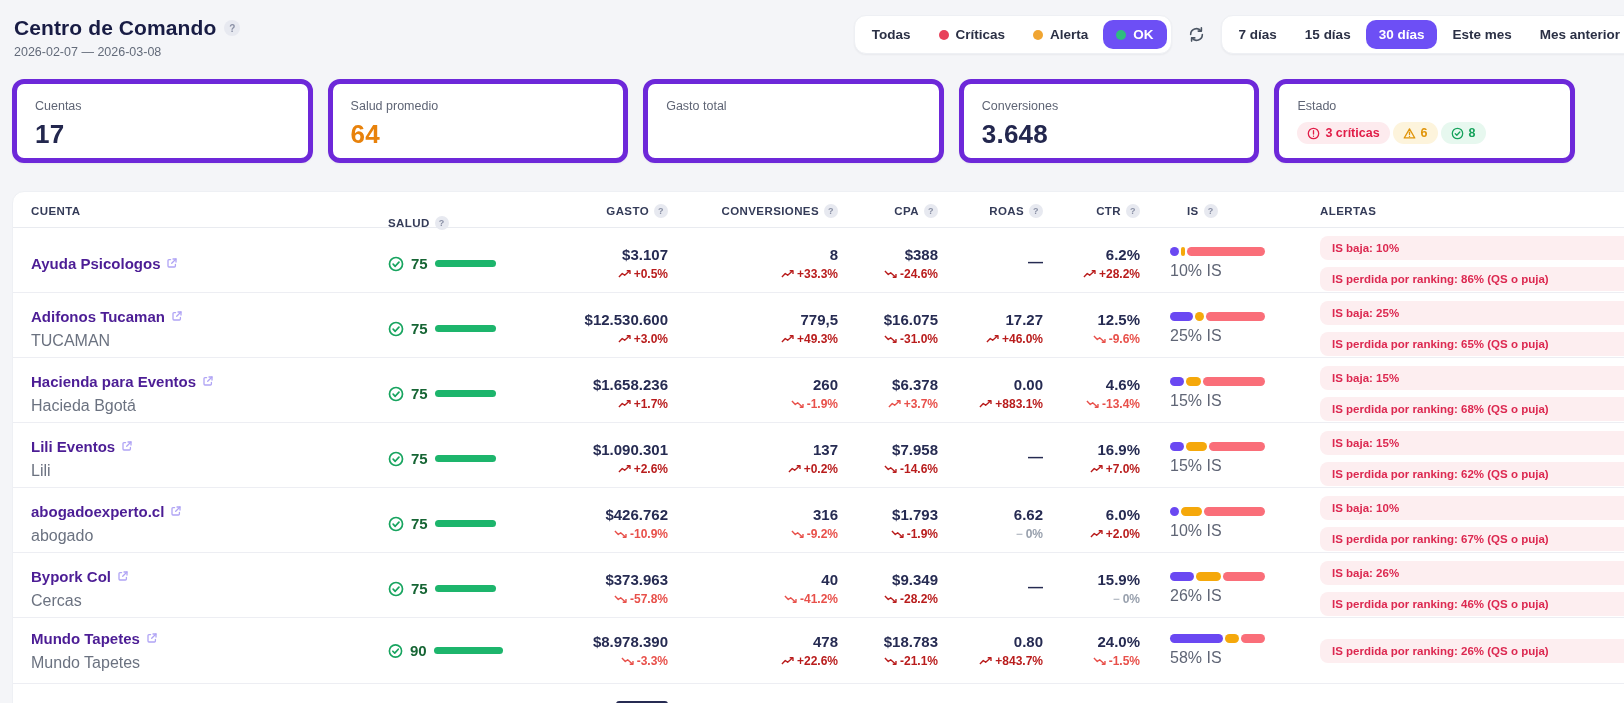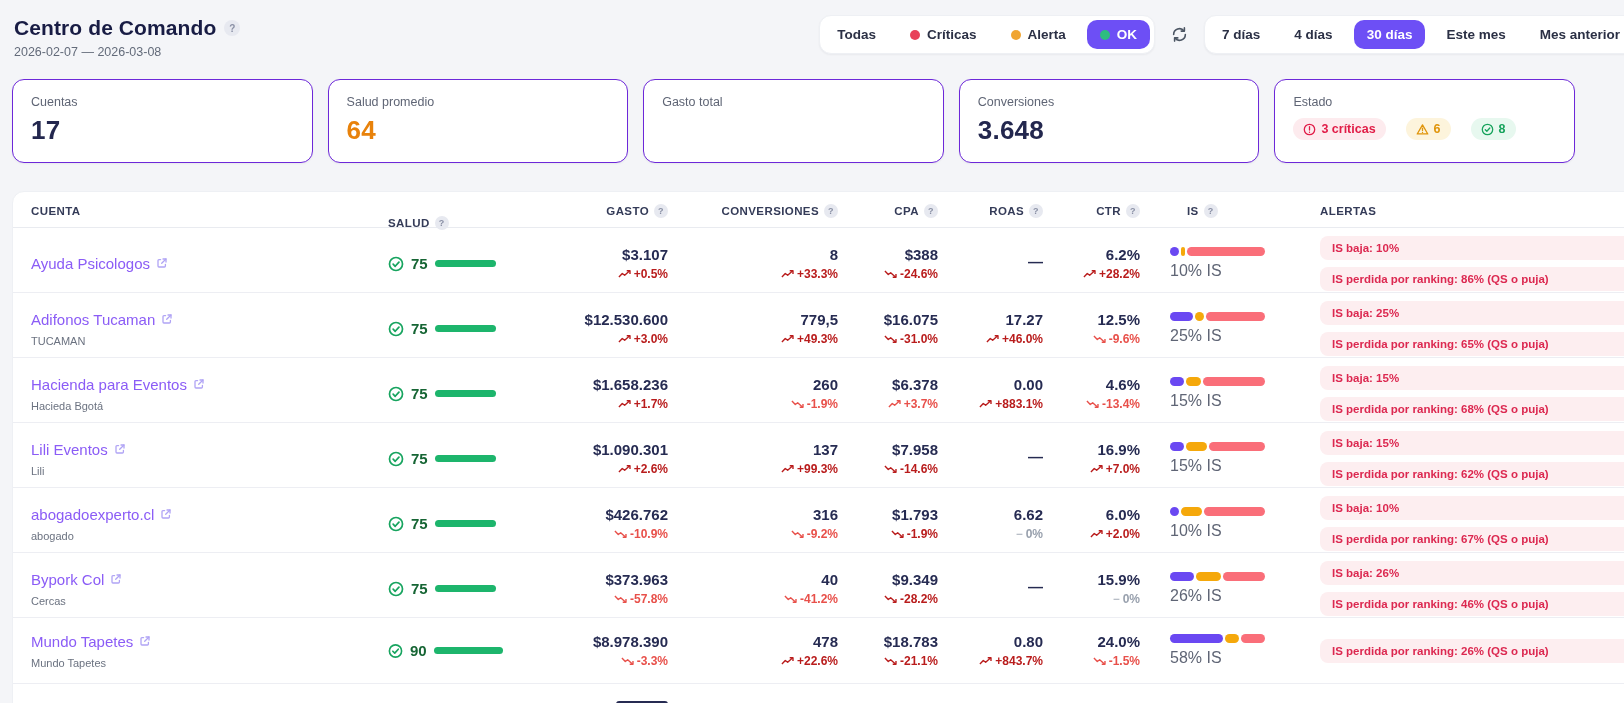--- a/index.html
+++ b/index.html
@@ -18,47 +18,47 @@
   .help-dot {
     width: 16px; height: 16px; border-radius: 50%;
     background: #e7e9f0; color: #8a90a5; font-size: 10px; font-weight: 700;
     display: inline-flex; align-items: center; justify-content: center; cursor: default;
   }
   .date-range { margin-top: 5px; font-size: 12.5px; color: #636b7a; }
 
   .controls { position: absolute; top: 15px; right: 0; display: flex; align-items: center; gap: 12px; }
   .pill-card {
     background: #fff; border: 1px solid #eef0f4; border-radius: 12px;
-    padding: 4px; display: flex; align-items: center; gap: 8px;
+    padding: 4px; display: flex; align-items: center; gap: 2px;
     box-shadow: 0 1px 2px rgba(16,24,40,.05);
   }
   .pill-btn {
     border: none; background: transparent; cursor: pointer;
     font-family: inherit; font-size: 13.5px; font-weight: 600; color: #2b3045;
     padding: 7px 13px; border-radius: 10px; display: flex; align-items: center; gap: 7px;
     white-space: nowrap;
   }
   .pill-btn.active { background: #6d4ff5; color: #fff; }
   .dot { width: 10px; height: 10px; border-radius: 50%; display: inline-block; }
   .dot.red { background: #e8415a; }
   .dot.amber { background: #f0a532; }
   .dot.green { background: #2ebd7f; }
   .refresh-btn { border: none; background: transparent; cursor: pointer; padding: 4px; display: flex; }
   .periods { margin-right: -14px; }
 
   
   .cards { display: grid; grid-template-columns: repeat(5, 1fr); gap: 15px; margin: 15px 49px 0 12px; }
   .card {
-    background: #fff; border: 1px solid #6d28d9; border-radius: 12px;
+    background: #fff; border: 5px solid #6d28d9; border-radius: 12px;
     padding: 15px 18px; height: 84px; box-shadow: 0 1px 2px rgba(16,24,40,.05);
   }
   .card-label { font-size: 12.5px; color: #5f6575; }
   .card-value { margin-top: 6px; font-size: 26px; font-weight: 800; color: #23274e; letter-spacing: .2px; }
   .card-value.orange { color: #e8820b; }
-  .estado-pills { display: flex; gap: 20px; margin-top: 9px; }
+  .estado-pills { display: flex; gap: 3px; margin-top: 9px; }
   .status-pill {
     display: inline-flex; align-items: center; gap: 5px;
     font-size: 12.5px; font-weight: 700; padding: 4px 10px; border-radius: 999px;
   }
   .status-pill.critical { background: #fdebee; color: #e11d48; }
   .status-pill.warning  { background: #fdf4dc; color: #e09409; }
   .status-pill.ok       { background: #e7f8ef; color: #17a35c; }
 
   
   .table-card {
@@ -74,22 +74,22 @@
   .th { font-size: 11.5px; font-weight: 700; color: #343b58; letter-spacing: .4px; display: flex; align-items: center; gap: 5px; }
   .th .help-dot { width: 14px; height: 14px; font-size: 9px; }
   .th.right { justify-content: flex-end; }
   .th.pad20 { padding-left: 20px; margin-top: 24px; }
   .th.pad30 { padding-left: 47px; }
   .th.pad12 { padding-left: 12px; }
 
   .trow { height: 65px; border-bottom: 1px solid #edeef3; padding-left: 18px; }
   .trow:last-of-type { border-bottom: none; }
 
-  .acct { display: inline-flex; align-items: center; gap: 6px; color: #8b5cf6; font-size: 15px; font-weight: 400; text-decoration: none; cursor: pointer; }
-  .sub { font-size: 11px; color: #6b7280; margin-top: 6px; }
+  .acct { display: inline-flex; align-items: center; gap: 6px; color: #4c1d95; font-size: 15px; font-weight: 700; text-decoration: none; cursor: pointer; }
+  .sub { font-size: 16px; color: #6b7280; margin-top: 6px; }
   .sub:empty { display: none; }
 
   .health { display: flex; align-items: center; gap: 7px; padding-left: 20px; }
   .health-num { font-size: 15px; font-weight: 800; color: #166534; }
   .health-bar { display: inline-block; height: 7px; border-radius: 4px; background: #1db56c; }
 
   .num-cell { text-align: right; }
   .val { font-size: 15px; font-weight: 600; color: #262b52; }
   .delta { display: flex; justify-content: flex-end; align-items: center; gap: 3px; font-size: 12px; font-weight: 600; margin-top: 4px; }
   .delta .arr { display: none; flex: none; }
@@ -155,21 +155,21 @@
         <polyline points="12.6,1.8 12.6,4.8 9.6,4.8"></polyline>
         <polyline points="3.4,14.2 3.4,11.2 6.4,11.2"></polyline>
       </svg>
     </button>
 
     <div class="pill-card periods">
       <button class="pill-btn">
           <span>7 días</span>
         </button>
       <button class="pill-btn">
-          <span>4 días</span>
+          <span>15 días</span>
         </button>
       <button class="pill-btn active">
           <span>30 días</span>
         </button>
       <button class="pill-btn">
           <span>Este mes</span>
         </button>
       <button class="pill-btn">
           <span>Mes anterior</span>
         </button>
@@ -589,21 +589,21 @@
     </div>
 
     <div class="num-cell">
       <div class="val">137</div>
       <div class="delta up good">
         <svg class="arr up" width="13" height="10" viewBox="0 0 14 10" fill="none" stroke="currentColor" stroke-width="1.5" stroke-linejoin="round">
               <polyline points="1,8.2 4.6,4.4 7.2,6.4 12.6,1.6"></polyline>
               <polyline points="9.4,1.5 12.9,1.5 12.9,5"></polyline>
             </svg>
 
-        <span>+99.3%</span>
+        <span>+0.2%</span>
       </div>
     </div>
 
     <div class="num-cell">
       <div class="val">$7.958</div>
       <div class="delta down good">
 
         <svg class="arr down" width="13" height="10" viewBox="0 0 14 10" fill="none" stroke="currentColor" stroke-width="1.5" stroke-linejoin="round">
               <polyline points="1,1.8 4.6,5.6 7.2,3.6 12.6,8.4"></polyline>
               <polyline points="9.4,8.5 12.9,8.5 12.9,5"></polyline>

